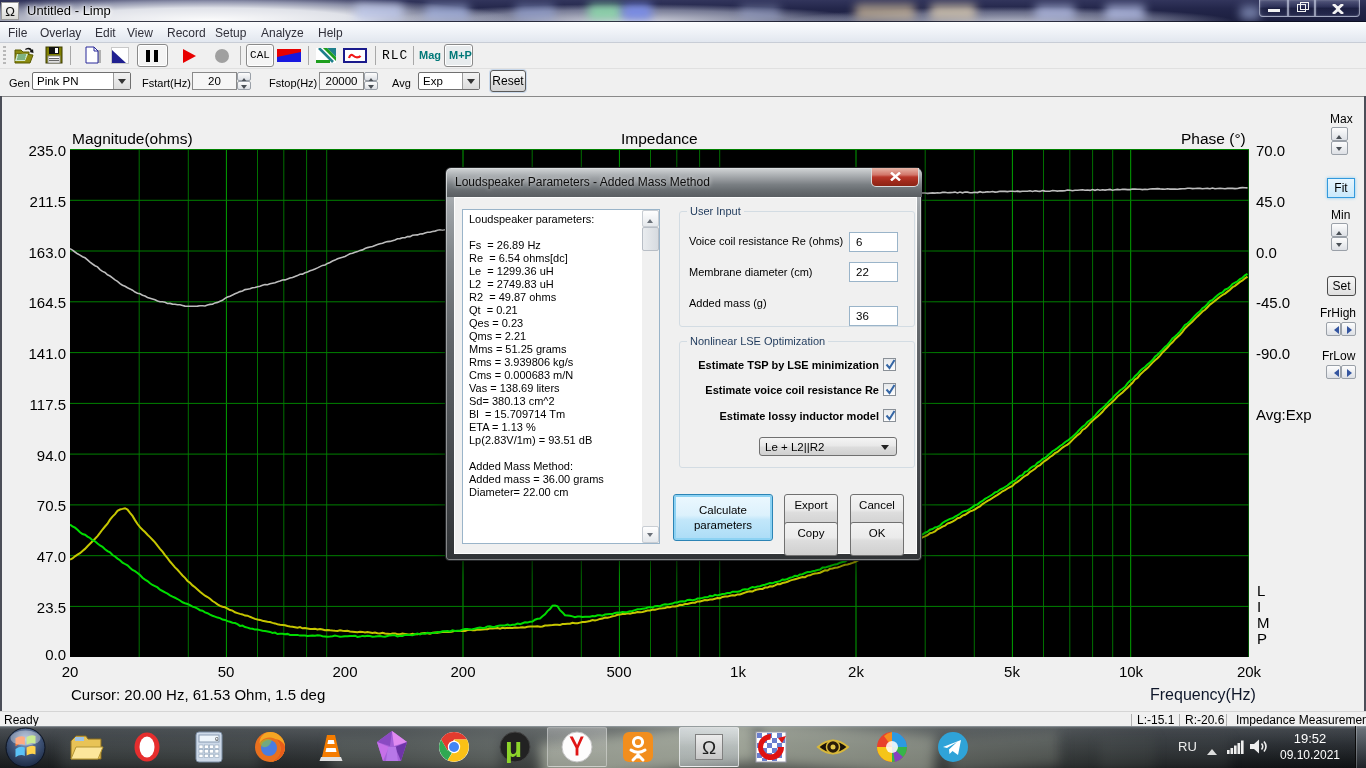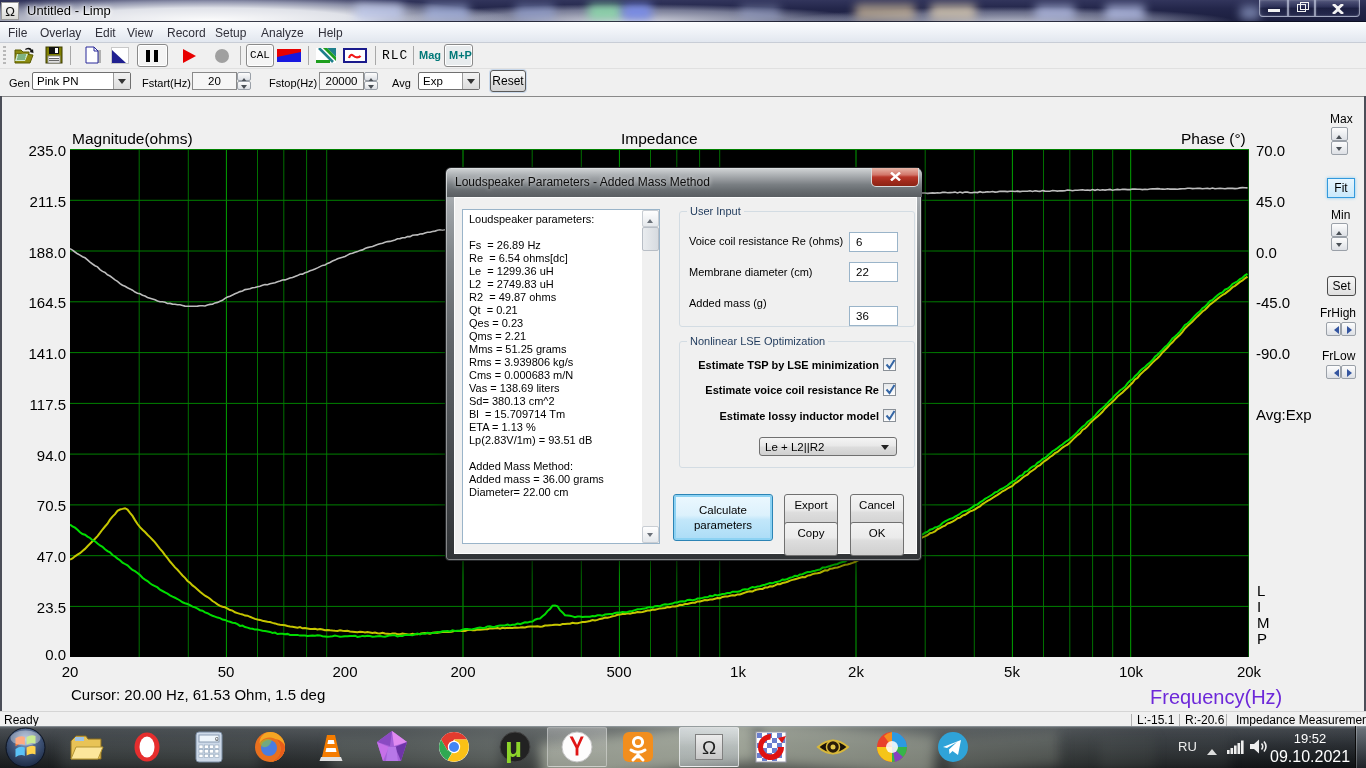--- a/index.html
+++ b/index.html
@@ -72,21 +72,21 @@
 .ssep { position:absolute; top:2px; width:1px; height:12px; background:#b0b0b0; }
 
 
 #taskbar { position:absolute; left:0; top:726px; width:1366px; height:42px; overflow:hidden;
   background:linear-gradient(180deg,#6a7076 0%,#41464c 8%,#292d32 45%,#131619 85%,#0c0e11 100%); }
 #taskbar .beam { position:absolute; filter:blur(6px); }
 .tico { position:absolute; top:3px; width:36px; height:36px; }
 .tbox { position:absolute; top:1px; width:60px; height:40px; border:1px solid rgba(255,255,255,0.35); border-radius:2px;
   background:linear-gradient(180deg,rgba(255,255,255,0.30),rgba(255,255,255,0.12) 50%,rgba(255,255,255,0.05)); }
 #traytime { position:absolute; left:1275px; top:5px; width:70px; text-align:center; color:#fff; font-size:13px; }
-#traydate { position:absolute; left:1270px; top:22px; width:80px; color:#fff; font-size:16px; }
+#traydate { position:absolute; left:1270px; top:22px; width:80px; text-align:center; color:#fff; font-size:12px; }
 #showdesk { position:absolute; left:1355px; top:0px; width:11px; height:42px; background:linear-gradient(180deg,rgba(160,170,180,0.45),rgba(60,65,75,0.4)); border-left:1px solid #0a0a0a; box-shadow:inset 1px 0 0 rgba(255,255,255,0.25); }
 
 
 #dialog { position:absolute; left:445px; top:167px; width:477px; height:394px; border-radius:6px 6px 4px 4px;
   background:linear-gradient(180deg,#c3c7ca 0%,#9ea3a7 10%,#7e8387 24%,#64686c 42%,#54585c 60%,#44474b 78%,#303336 100%);
   border:1px solid #232527; box-shadow:inset 0 0 0 1px rgba(255,255,255,0.4), 0 4px 16px rgba(0,0,0,0.65); }
 #dlgtitlebar { position:absolute; left:1px; top:1px; width:475px; height:28px; border-radius:5px 5px 0 0;
   background:linear-gradient(180deg,#cdd0d2 0%,#b2b6b9 18%,#95999d 38%,#7b8084 55%,#6b7074 72%,#616569 88%,#5a5e62 100%); }
 #dlgtitle { position:absolute; left:9px; top:7px; font-size:12px; color:#0c0c0c; text-shadow:0 0 4px rgba(255,255,255,0.85); }
 #dlgclose { position:absolute; left:425px; top:0px; width:48px; height:19px; border:1px solid #d9dadb; border-top:none; border-radius:0 0 5px 5px;
@@ -245,21 +245,21 @@
 </div>
 
 <div id="client"></div>
 <div style="position:absolute;left:0;top:96px;width:2px;height:615px;background:#4b4e58;"></div>
 <div style="position:absolute;left:1364px;top:96px;width:2px;height:615px;background:#4b4e58;"></div>
 <div class="ctitle" style="left:72px;top:130px;">Magnitude(ohms)</div>
 <div class="ctitle" style="left:621px;top:130px;">Impedance</div>
 <div class="ctitle" style="left:1181px;top:130px;">Phase (°)</div>
 <div class="ylab" style="top:142px">235.0</div>
 <div class="ylab" style="top:193px">211.5</div>
-<div class="ylab" style="top:244px">188.0</div>
+<div class="ylab" style="top:244px">163.0</div>
 <div class="ylab" style="top:294px">164.5</div>
 <div class="ylab" style="top:345px">141.0</div>
 <div class="ylab" style="top:396px">117.5</div>
 <div class="ylab" style="top:447px">94.0</div>
 <div class="ylab" style="top:497px">70.5</div>
 <div class="ylab" style="top:548px">47.0</div>
 <div class="ylab" style="top:599px">23.5</div>
 <div class="ylab" style="top:646px">0.0</div>
 <svg id="plotsvg" width="1179" height="508" style="background:#000;">
 <line x1="69.2" y1="0" x2="69.2" y2="508" stroke="#007000" stroke-width="1"></line>
@@ -330,21 +330,21 @@
       <span class="dn"></span>
     </div>
 <div class="rclab" style="left:1327px;top:276px;width:29px;height:20px;border:1px solid #4a4a4a;border-radius:3px;background:linear-gradient(180deg,#f7f7f7,#dfdfdf);text-align:center;line-height:18px;">Set</div>
 <div class="rclab" style="left:1320px;top:306px;">FrHigh</div>
 <div class="hbtns l" style="left:1326px;top:322px;"></div>
 <div class="hbtns r" style="left:1341px;top:322px;"></div>
 <div class="rclab" style="left:1322px;top:349px;">FrLow</div>
 <div class="hbtns l" style="left:1326px;top:365px;"></div>
 <div class="hbtns r" style="left:1341px;top:365px;"></div>
 <div style="position:absolute;left:71px;top:686px;font-size:15px;color:#000;">Cursor: 20.00 Hz, 61.53 Ohm, 1.5 deg</div>
-<div style="position:absolute;left:1150px;top:686px;font-size:20px;color:#6d28d9;">Frequency(Hz)</div>
+<div style="position:absolute;left:1150px;top:686px;font-size:16px;color:#0f172a;">Frequency(Hz)</div>
 
 <div id="statusbar">
   <div style="position:absolute;left:4px;top:1px;">Ready</div>
   <div class="ssep" style="left:1131px;"></div>
   <div style="position:absolute;left:1137px;top:1px;">L:-15.1</div>
   <div class="ssep" style="left:1179px;"></div>
   <div style="position:absolute;left:1185px;top:1px;">R:-20.6</div>
   <div class="ssep" style="left:1226px;"></div>
   <div style="position:absolute;left:1236px;top:1px;white-space:nowrap;">Impedance Measuremen</div>
 </div>

